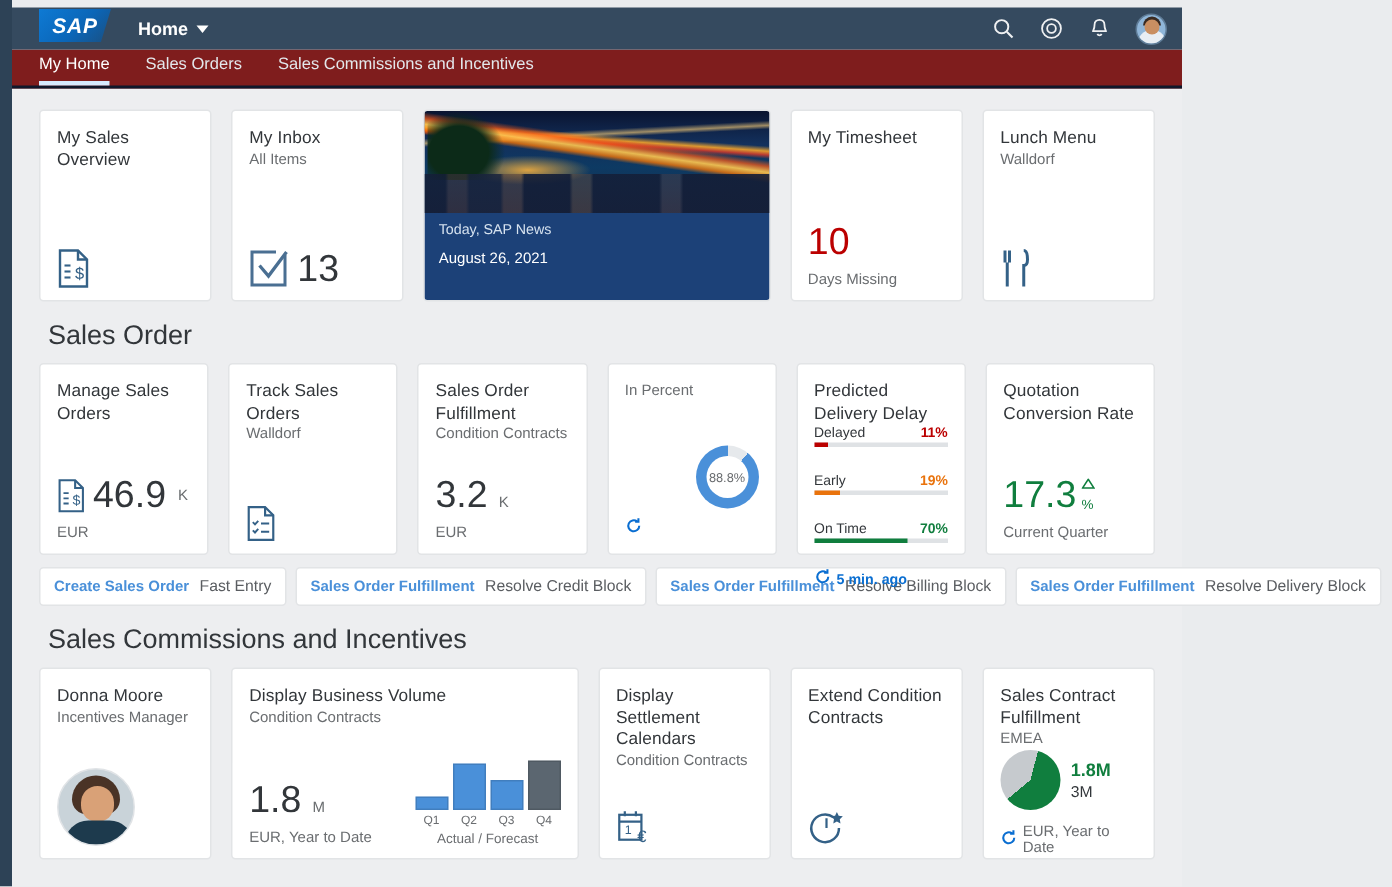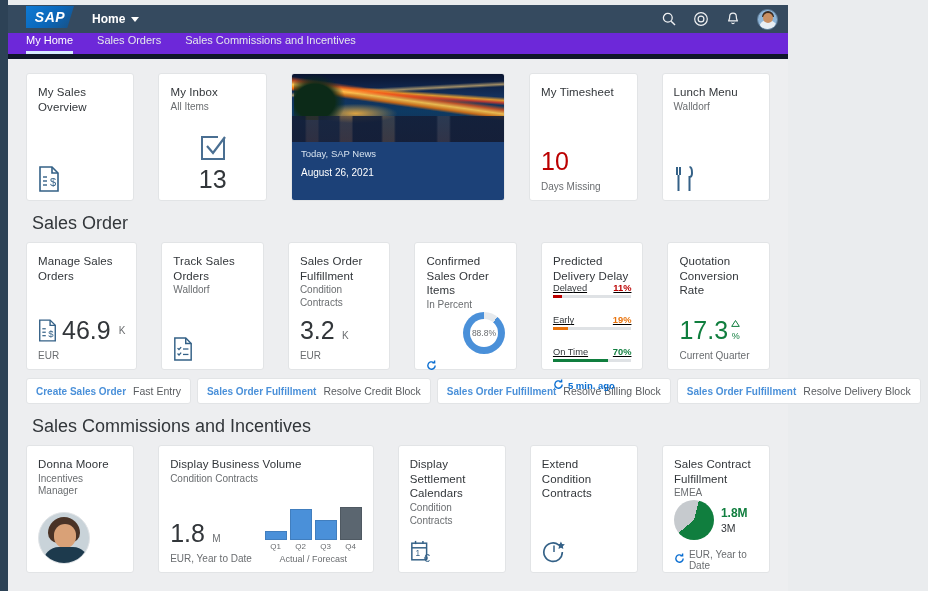--- a/index.html
+++ b/index.html
@@ -62,36 +62,36 @@
     position: absolute; left: 50%; top: 1px; transform: translateX(-50%);
     width: 12px; height: 6px; border-radius: 6px 6px 0 0; background: #3a2b22;
   }
   .avatar .body {
     position: absolute; left: 50%; bottom: 0; transform: translateX(-50%);
     width: 19px; height: 9px; border-radius: 9px 9px 0 0; background: #e8eef4;
   }
 
   
   .nav-tabs {
-    height: 26px; background: #6d28d9;
+    height: 26px; background: #7f1d1d;
     display: flex; align-items: flex-end; padding-left: 18px; gap: 24px;
-    border-bottom: 5px solid #0f172a;
+    border-bottom: 2px solid #0f172a;
   }
   .nav-tab {
     color: #e3e7eb; font-size: 11px; padding-bottom: 5px;
     cursor: pointer; border-bottom: 3px solid transparent;
   }
   .nav-tab.active { color: #fff; border-bottom-color: #d6eaff; }
 
   
   .content { padding: 14px 18px 0 18px; }
   .group-title {
     font-size: 18px; color: #32363a; margin: 12px 0 8px 6px;
   }
-  .tile-row { display: flex; gap: 24px; align-items: stretch; }
+  .tile-row { display: flex; gap: 13px; align-items: stretch; }
 
   .tile {
     background: #fff; border: 1px solid #e2e4e6; border-radius: 3px;
     width: 118px; height: 128px; padding: 11px 11px 8px 11px;
     position: relative; cursor: pointer; display: flex; flex-direction: column;
   }
   .tile-title {
     font-size: 11.5px; color: #32363a; line-height: 1.28; letter-spacing: .1px;
   }
   .tile-sub {
@@ -158,21 +158,21 @@
   }
 
   
   .pie {
     width: 40px; height: 40px; border-radius: 50%;
     background: conic-gradient(#c6cace 0 4%, #107e3e 4% 64%, #c6cace 64% 100%);
   }
 
   
   .bullets { width: 100%; }
-  .bullet-row { margin-bottom: 17px; text-decoration: underline; }
+  .bullet-row { margin-bottom: 17px; }
   .bullet-head { display: flex; justify-content: space-between; font-size: 9.3px; }
   .bullet-name { color: #32363a; }
   .bullet-val { font-weight: bold; }
   .bullet-track {
     height: 3px; background: #dfe2e5; margin-top: 2px; position: relative;
   }
   .bullet-fill { height: 3px; position: absolute; left: 0; top: 0; }
   .refresh-line {
     display: flex; align-items: center; gap: 4px;
     font-size: 9.5px; color: #0a6ed1; font-weight: bold; margin-top: 2px;
@@ -208,21 +208,21 @@
   .person-photo .p-face {
     position: absolute; left: 15px; top: 11px; width: 22px; height: 24px;
     border-radius: 11px 11px 11px 11px; background: #d9a177;
   }
   .person-photo .p-body {
     position: absolute; left: 4px; bottom: 0; width: 46px; height: 16px;
     border-radius: 16px 16px 0 0; background: #1d3a4d;
   }
 
   .row2-wide { width: 238px; }
-  .flexmid { display: flex; align-items: flex-end; justify-content: space-between; flex-direction: column; }
+  .flexmid { display: flex; align-items: flex-end; justify-content: space-between; }
 </style>
 </head>
 <body>
 
 <div class="left-rail"></div>
 
 <div class="app-frame">
 
   <div class="shell-header">
     <div class="sap-logo">SAP</div>
@@ -378,21 +378,20 @@
         <div class="tile-body">
           <div>
             <span class="big-num">3.2</span>
             <span class="unit">K</span>
           </div>
           <div class="caption">EUR</div>
         </div>
       </div>
 
       <div class="tile">
-        <div class="tile-title">Confirmed Sales Order Items</div>
         <div class="tile-sub">In Percent</div>
         <div class="tile-body">
           <div class="donut">
             <span class="donut-label">88.8%</span>
           </div>
           <span class="icon-blue" style="display:inline-block;margin-top:6px">
             <svg width="11" height="11" viewBox="0 0 12 12">
                 <path d="M10 6a4 4 0 1 1-1.5-3.1" fill="none" stroke="#0a6ed1" stroke-width="1.5"></path>
                 <path d="M9.4 0.6V3H7" fill="none" stroke="#0a6ed1" stroke-width="1.5"></path>
               </svg>

